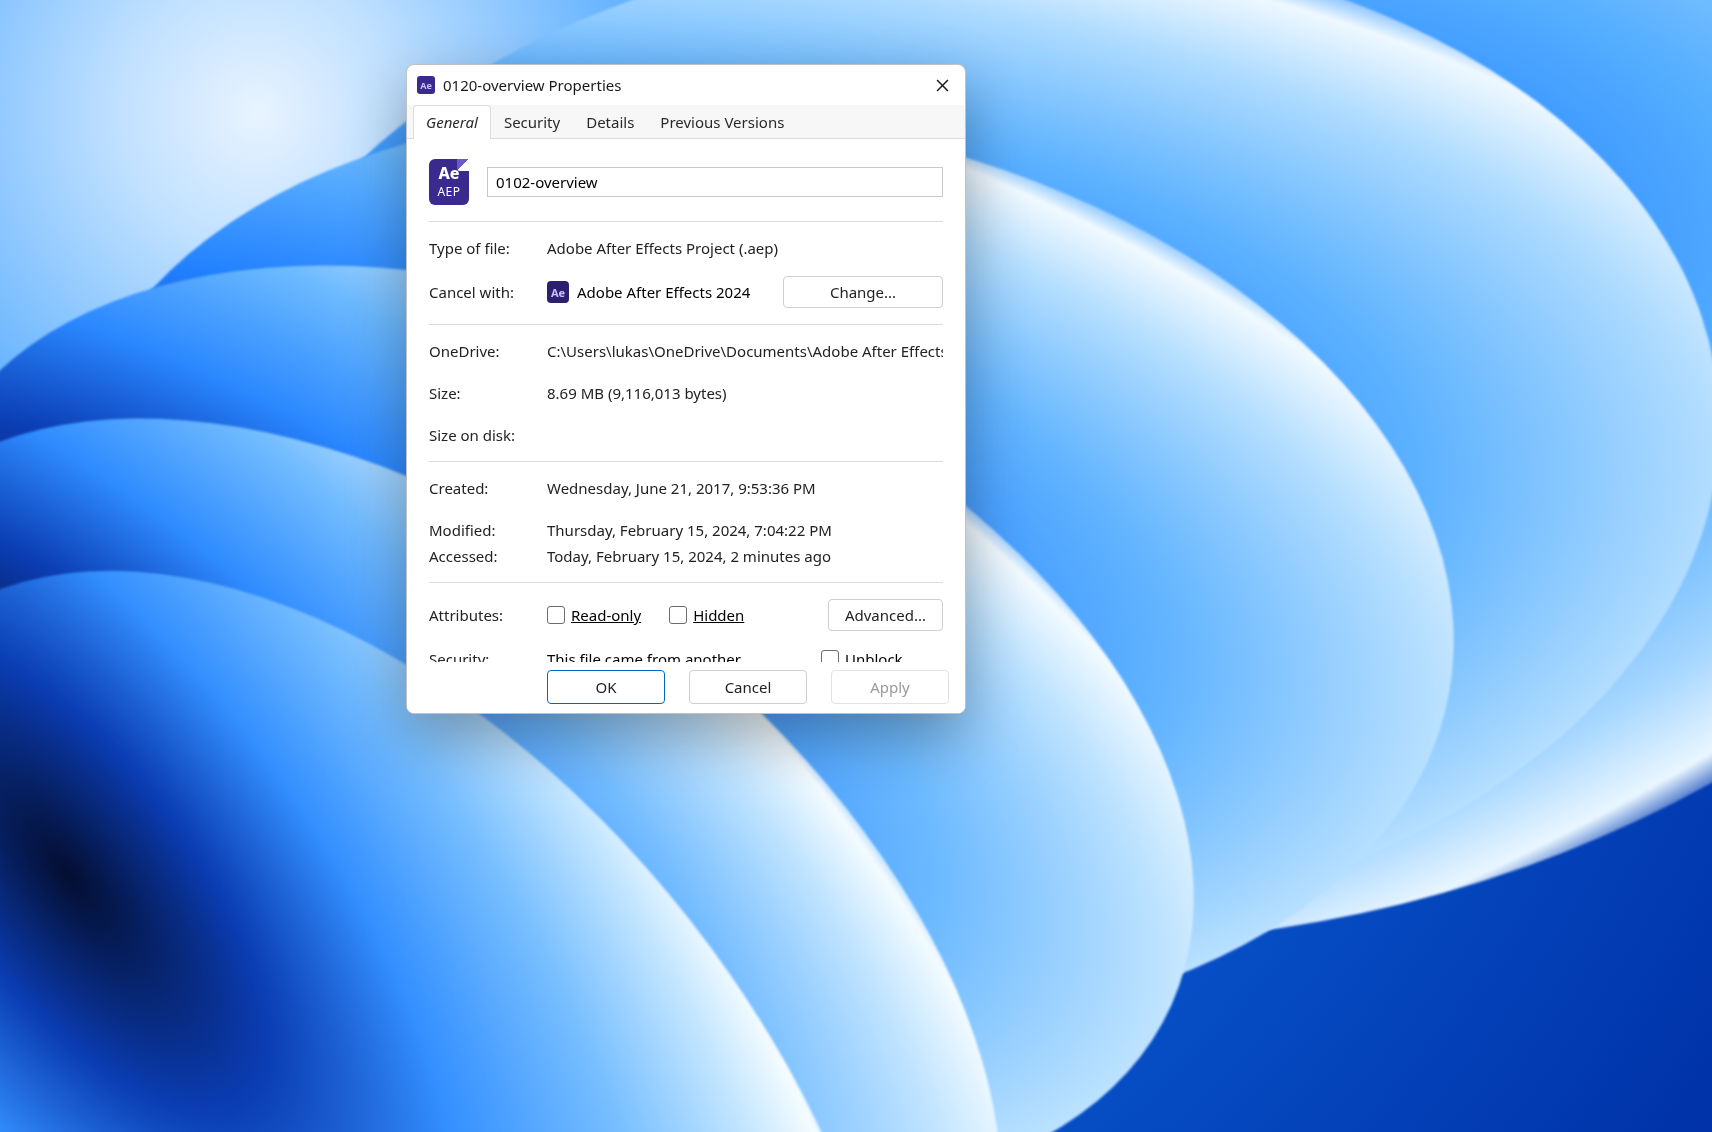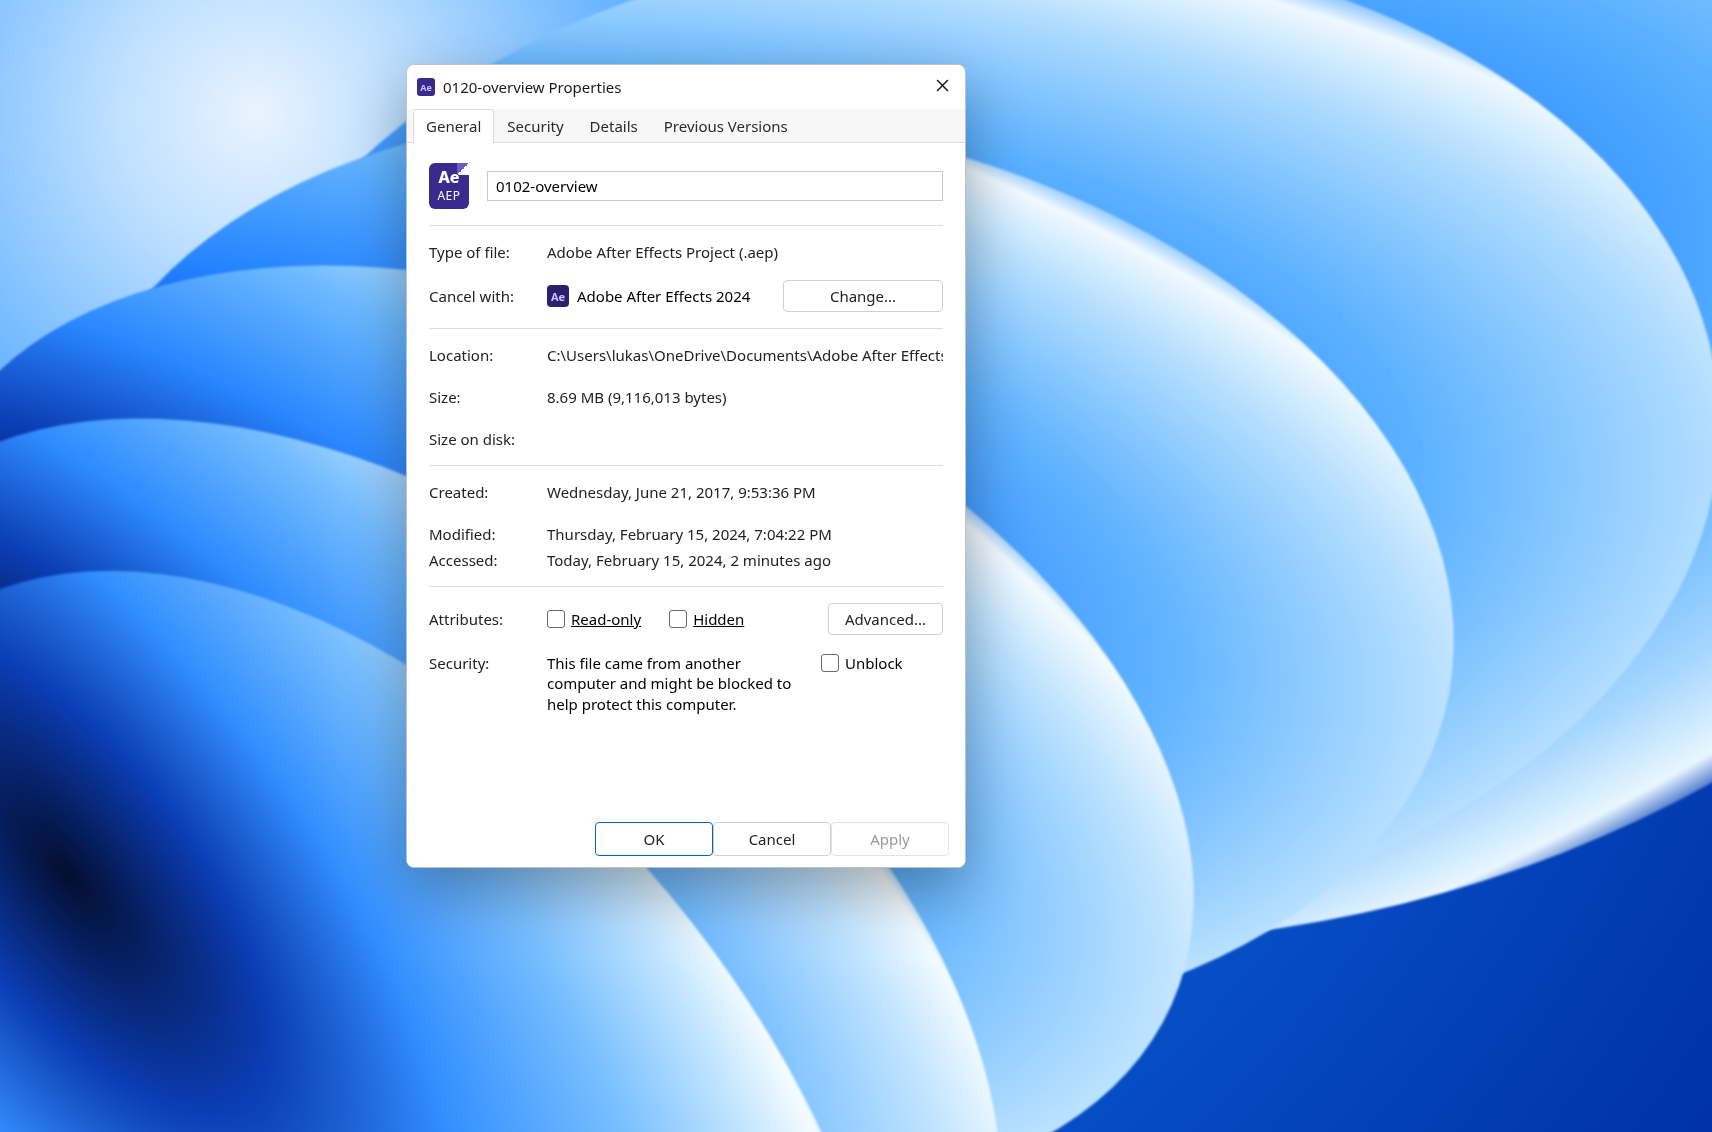--- a/index.html
+++ b/index.html
@@ -38,21 +38,21 @@
       transform: rotate(38deg);
       background: radial-gradient(ellipse at 18% 55%, #05123d 0%, #0b3db4 18%, #2f8cff 35%, #73bcff 55%, #c1e4ff 70%, #f3fbff 78%, rgba(243,251,255,0) 82%); }
     .petal.p6 { width: 1400px; height: 840px;  left: -340px; top: 760px;
       transform: rotate(52deg);
       background: radial-gradient(ellipse at 20% 55%, #040e31 0%, #0b3db4 18%, #3490ff 35%, #7ac0ff 55%, #c6e7ff 70%, #f5fcff 78%, rgba(245,252,255,0) 82%); }
 
     
     .dialog {
       position: absolute;
       left: 406px; top: 64px;
-      width: 560px; height: 804px;
+      width: 560px; height: 650px;
       background: #ffffff;
       border: 1px solid #c1c1c1;
       border-radius: 8px;
       box-shadow: 0 22px 60px rgba(0,0,0,0.32);
       display: flex; flex-direction: column;
       overflow: hidden;
     }
 
     .titlebar {
       height: 44px;
@@ -93,20 +93,21 @@
       border: 1px solid transparent;
       border-bottom: none;
       border-radius: 4px 4px 0 0;
       position: relative;
       top: 1px;
       cursor: default;
     }
     .tab.active {
       background: #ffffff;
       border-color: #dcdcdc;
+      font-style: italic;
     }
 
     
     .tabpage {
       flex: 1 1 auto;
       background: #ffffff;
       padding: 16px 22px 0 22px;
       overflow: hidden;
     }
 
@@ -186,21 +187,21 @@
 
     .security-row { align-items: flex-start; }
     .security-row .sec-text { max-width: 260px; line-height: 1.35; }
     .security-row .unblock { display: flex; align-items: center; gap: 6px; margin-left: 14px; }
 
     
     .button-strip {
       height: 56px;
       background: #ffffff;
       display: flex; align-items: center; justify-content: flex-end;
-      gap: 0;
+      gap: 24px;
       padding: 0 16px;
     }
     .button-strip .btn { min-width: 118px; padding: 6px 0; }
   </style>
 </head>
 <body>
 
 <div class="wallpaper">
   <div class="petal p1"></div>
   <div class="petal p2"></div>
@@ -256,21 +257,21 @@
           <span>Ae</span>
         </div>
         <span class="opens-with-text">Adobe After Effects 2024</span>
       </div>
       <button class="btn change">Change...</button>
     </div>
 
     <hr class="sep">
 
     <div class="row tight">
-      <div class="field-label">Location:</div>
+      <div class="field-label">OneDrive:</div>
       <div class="field-value">C:\Users\lukas\OneDrive\Documents\Adobe After Effects</div>
     </div>
     <div class="row tight" style="margin-top:22px;">
       <div class="field-label">Size:</div>
       <div class="field-value">8.69 MB (9,116,013 bytes)</div>
     </div>
     <div class="row tight" style="margin-top:22px;">
       <div class="field-label">Size on disk:</div>
     </div>
 

